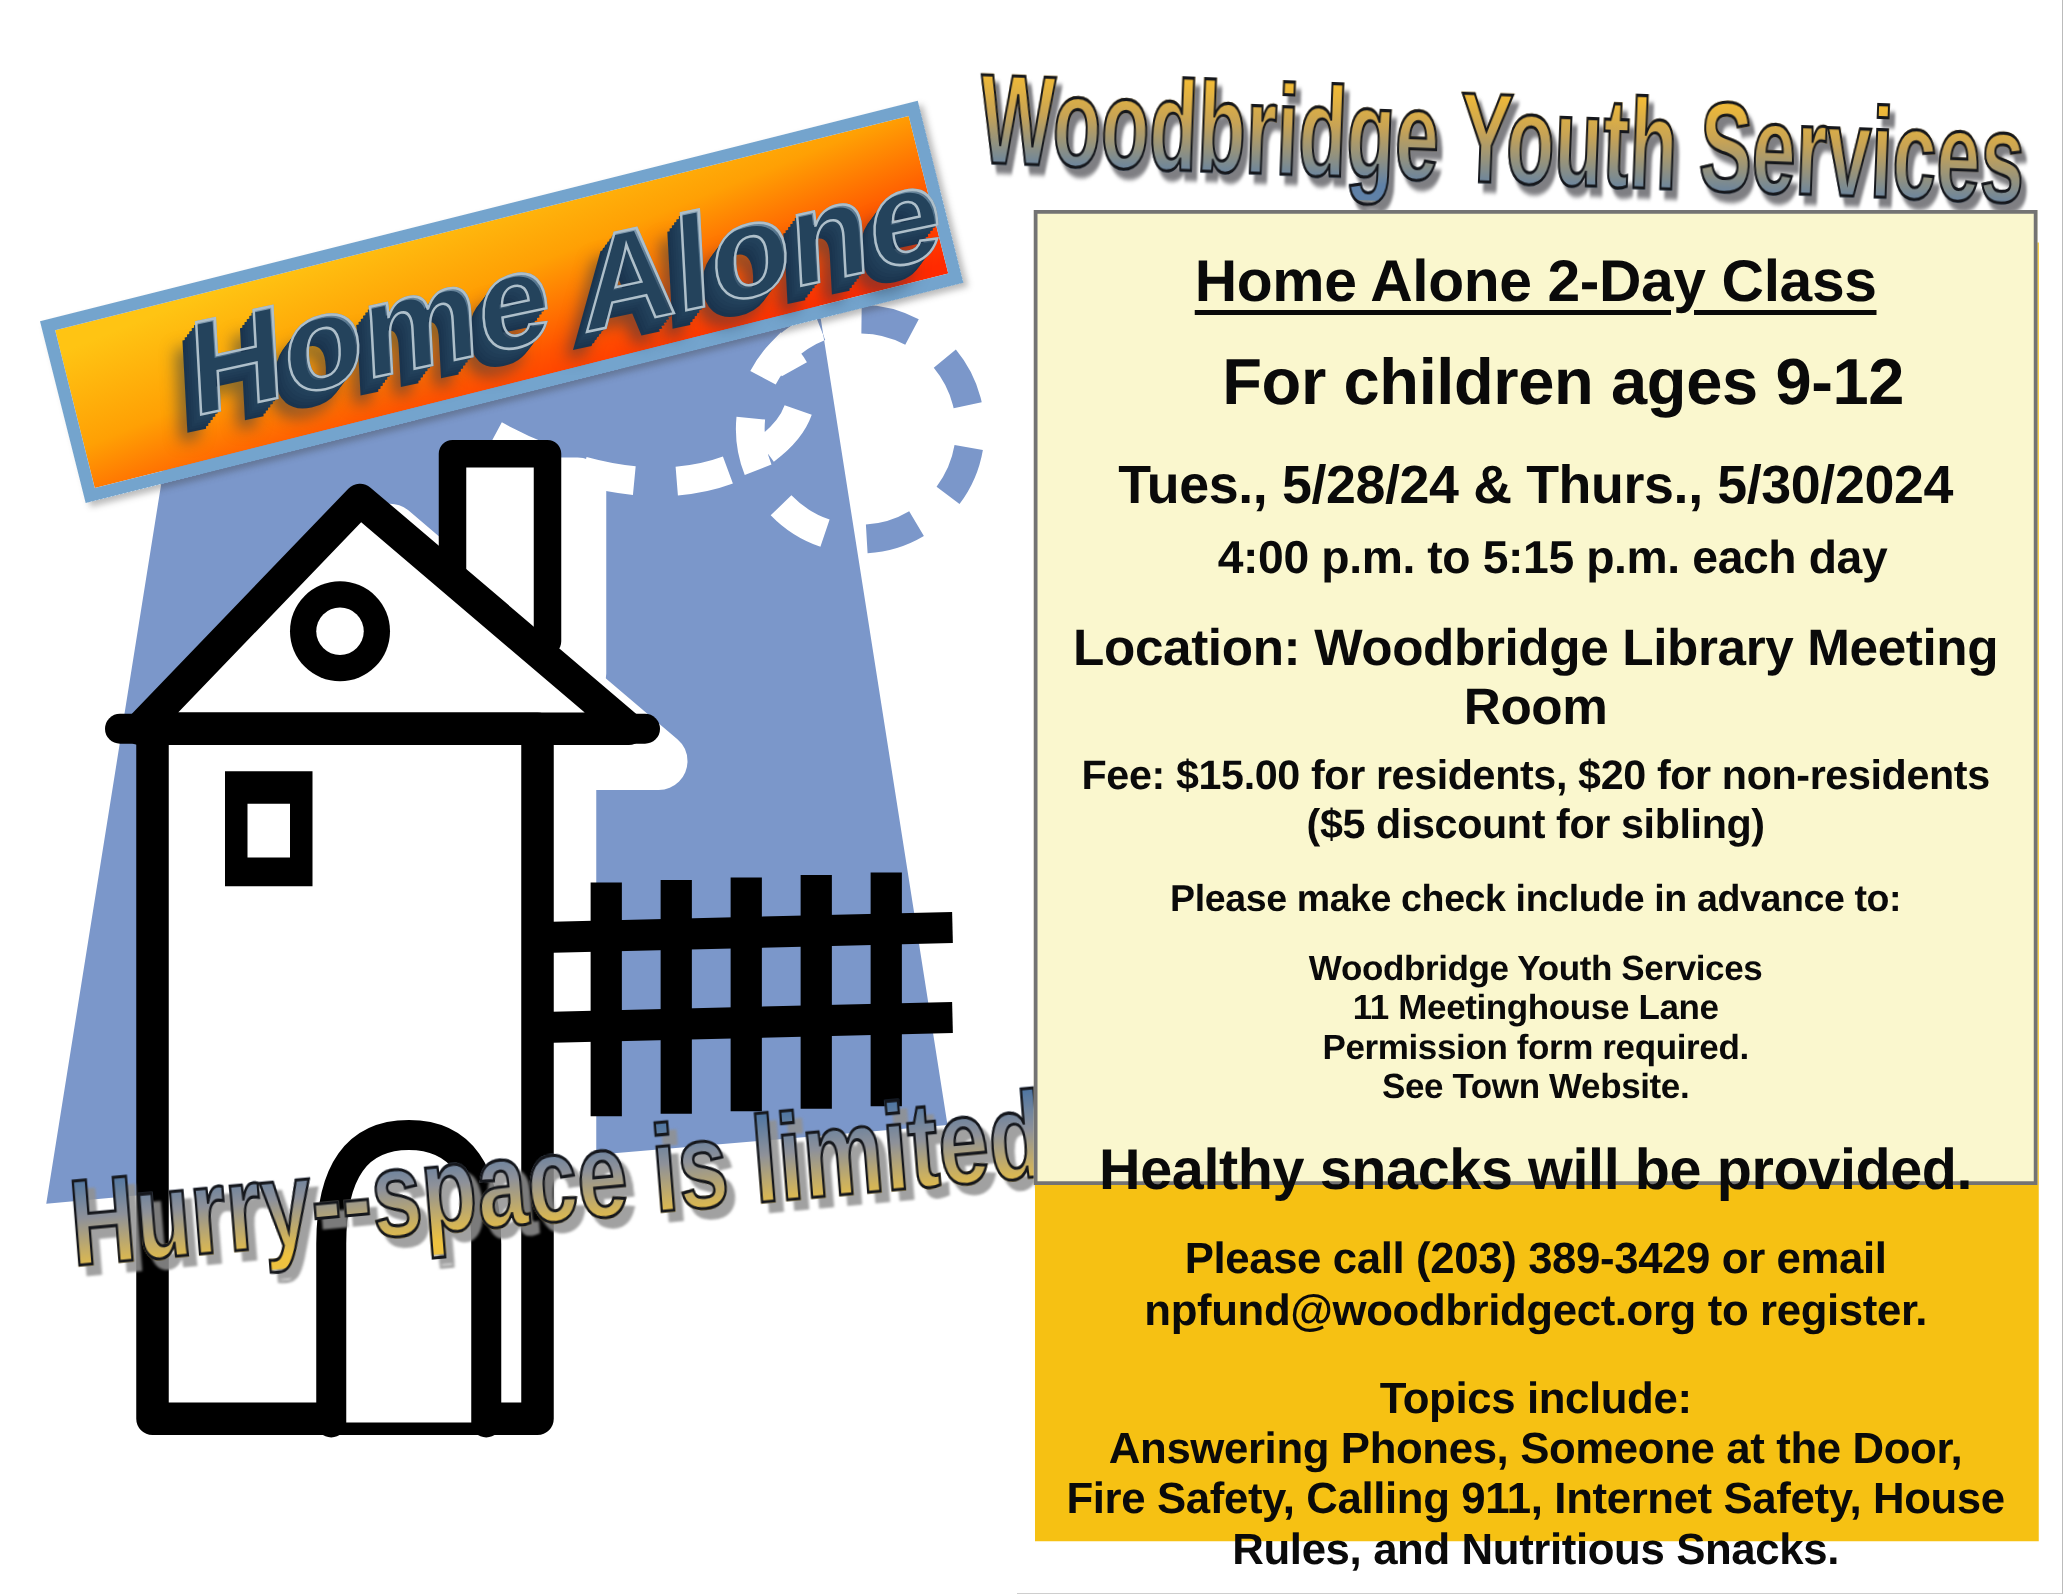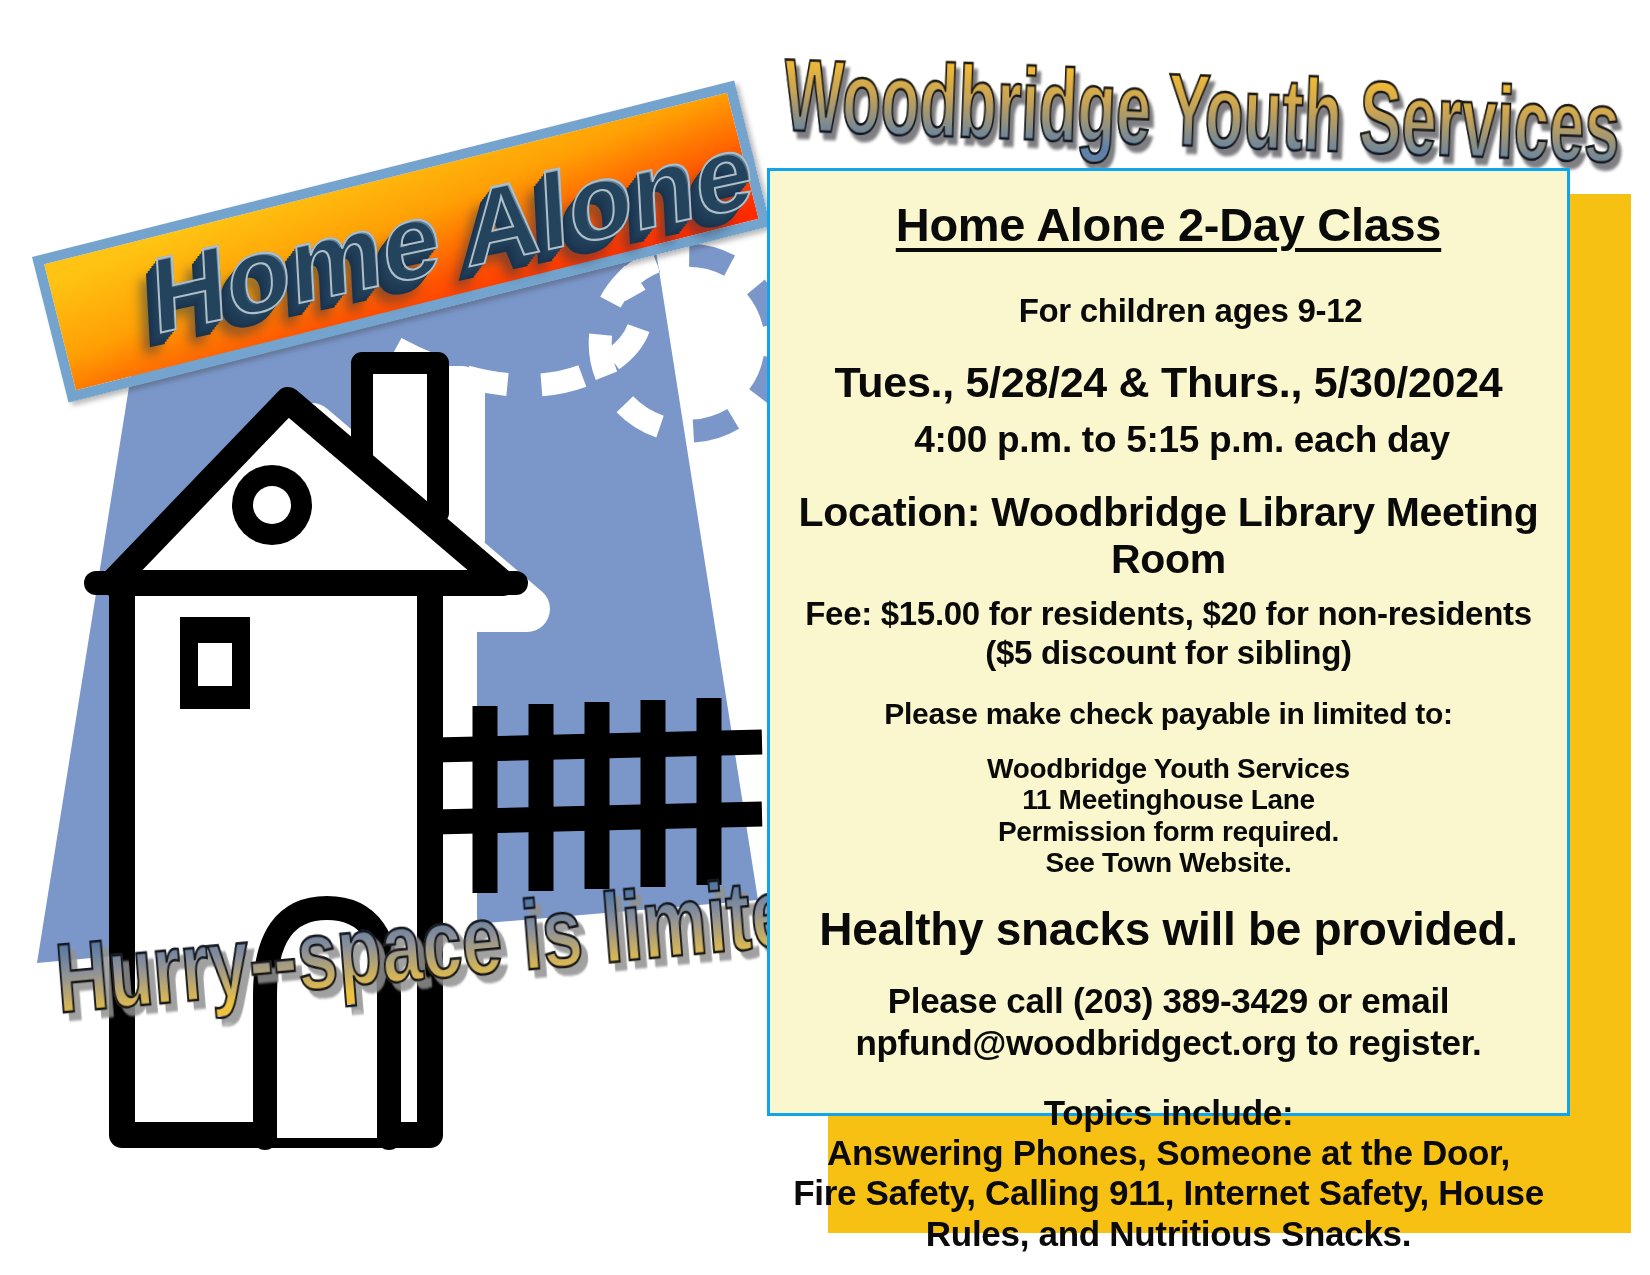--- a/index.html
+++ b/index.html
@@ -44,27 +44,27 @@
     transform-origin:0 0;transform:rotate(-4.6deg) scaleX(0.74) skewY(-0.5deg);
     background:linear-gradient(#3e6fa5 6%,#8e9199 46%,#eec23f 90%);
     -webkit-background-clip:text;background-clip:text;color:transparent;
     -webkit-text-stroke:2.5px #15171c;
     filter:drop-shadow(8px 8px 1px rgba(145,145,145,.85));
   }
 
   
   .panel-shadow{position:absolute;left:828px;top:194px;width:803px;height:1039px;background:#f6c113;}
   .panel{
-    position:absolute;left:767px;top:168px;width:803px;height:948px;
-    background:#faf7ce;border:3px solid #0ea5e9;box-sizing:border-box;
+    position:absolute;left:827px;top:168px;width:803px;height:780px;
+    background:#faf7ce;border:3px solid #737373;box-sizing:border-box;
     text-align:center;color:#0a0a0a;font-weight:bold;padding-top:26px;
     letter-spacing:-0.3px;
   }
   .l-heading{font-size:47px;text-decoration:underline;text-decoration-thickness:4px;text-underline-offset:7px;}
-  .l-aud{font-size:33px;margin-top:40px;padding-left:44px;}
+  .l-aud{font-size:52px;margin-top:24px;padding-left:44px;}
   .l-dates{font-size:43px;margin-top:28px;white-space:nowrap;}
   .l-time{font-size:37px;margin-top:12px;padding-left:27px;}
   .l-loc{font-size:41px;margin-top:28px;}
   .l-fee{font-size:33px;margin-top:12px;line-height:1.18;}
   .l-check{font-size:30px;margin-top:24px;}
   .l-payee{font-size:28px;margin-top:22px;line-height:1.12;}
   .l-snacks{font-size:46px;margin-top:24px;}
   .l-contact{font-size:35px;margin-top:24px;line-height:1.18;}
   .l-topics{font-size:35px;margin-top:30px;line-height:1.15;}
 </style>
@@ -127,21 +127,21 @@
   <div class="panel">
     <div class="l-heading">Home Alone 2-Day Class</div>
     <div class="l-aud">For children ages 9-12</div>
     <div class="l-dates">Tues., 5/28/24 &amp; Thurs., 5/30/2024</div>
     <div class="l-time">4:00 p.m. to 5:15 p.m. each day</div>
     <div class="l-loc">Location: Woodbridge Library Meeting Room</div>
     <div class="l-fee">
       <div>Fee: $15.00 for residents, $20 for non-residents</div>
       <div>($5 discount for sibling)</div>
     </div>
-    <div class="l-check">Please make check payable in limited to:</div>
+    <div class="l-check">Please make check include in advance to:</div>
     <div class="l-payee">
       <div>Woodbridge Youth Services</div>
       <div>11 Meetinghouse Lane</div>
       <div>Permission form required.</div>
       <div>See Town Website.</div>
     </div>
     <div class="l-snacks">Healthy snacks will be provided.</div>
     <div class="l-contact">
       <div>Please call (203) 389-3429 or email</div>
       <div>npfund@woodbridgect.org to register.</div>

